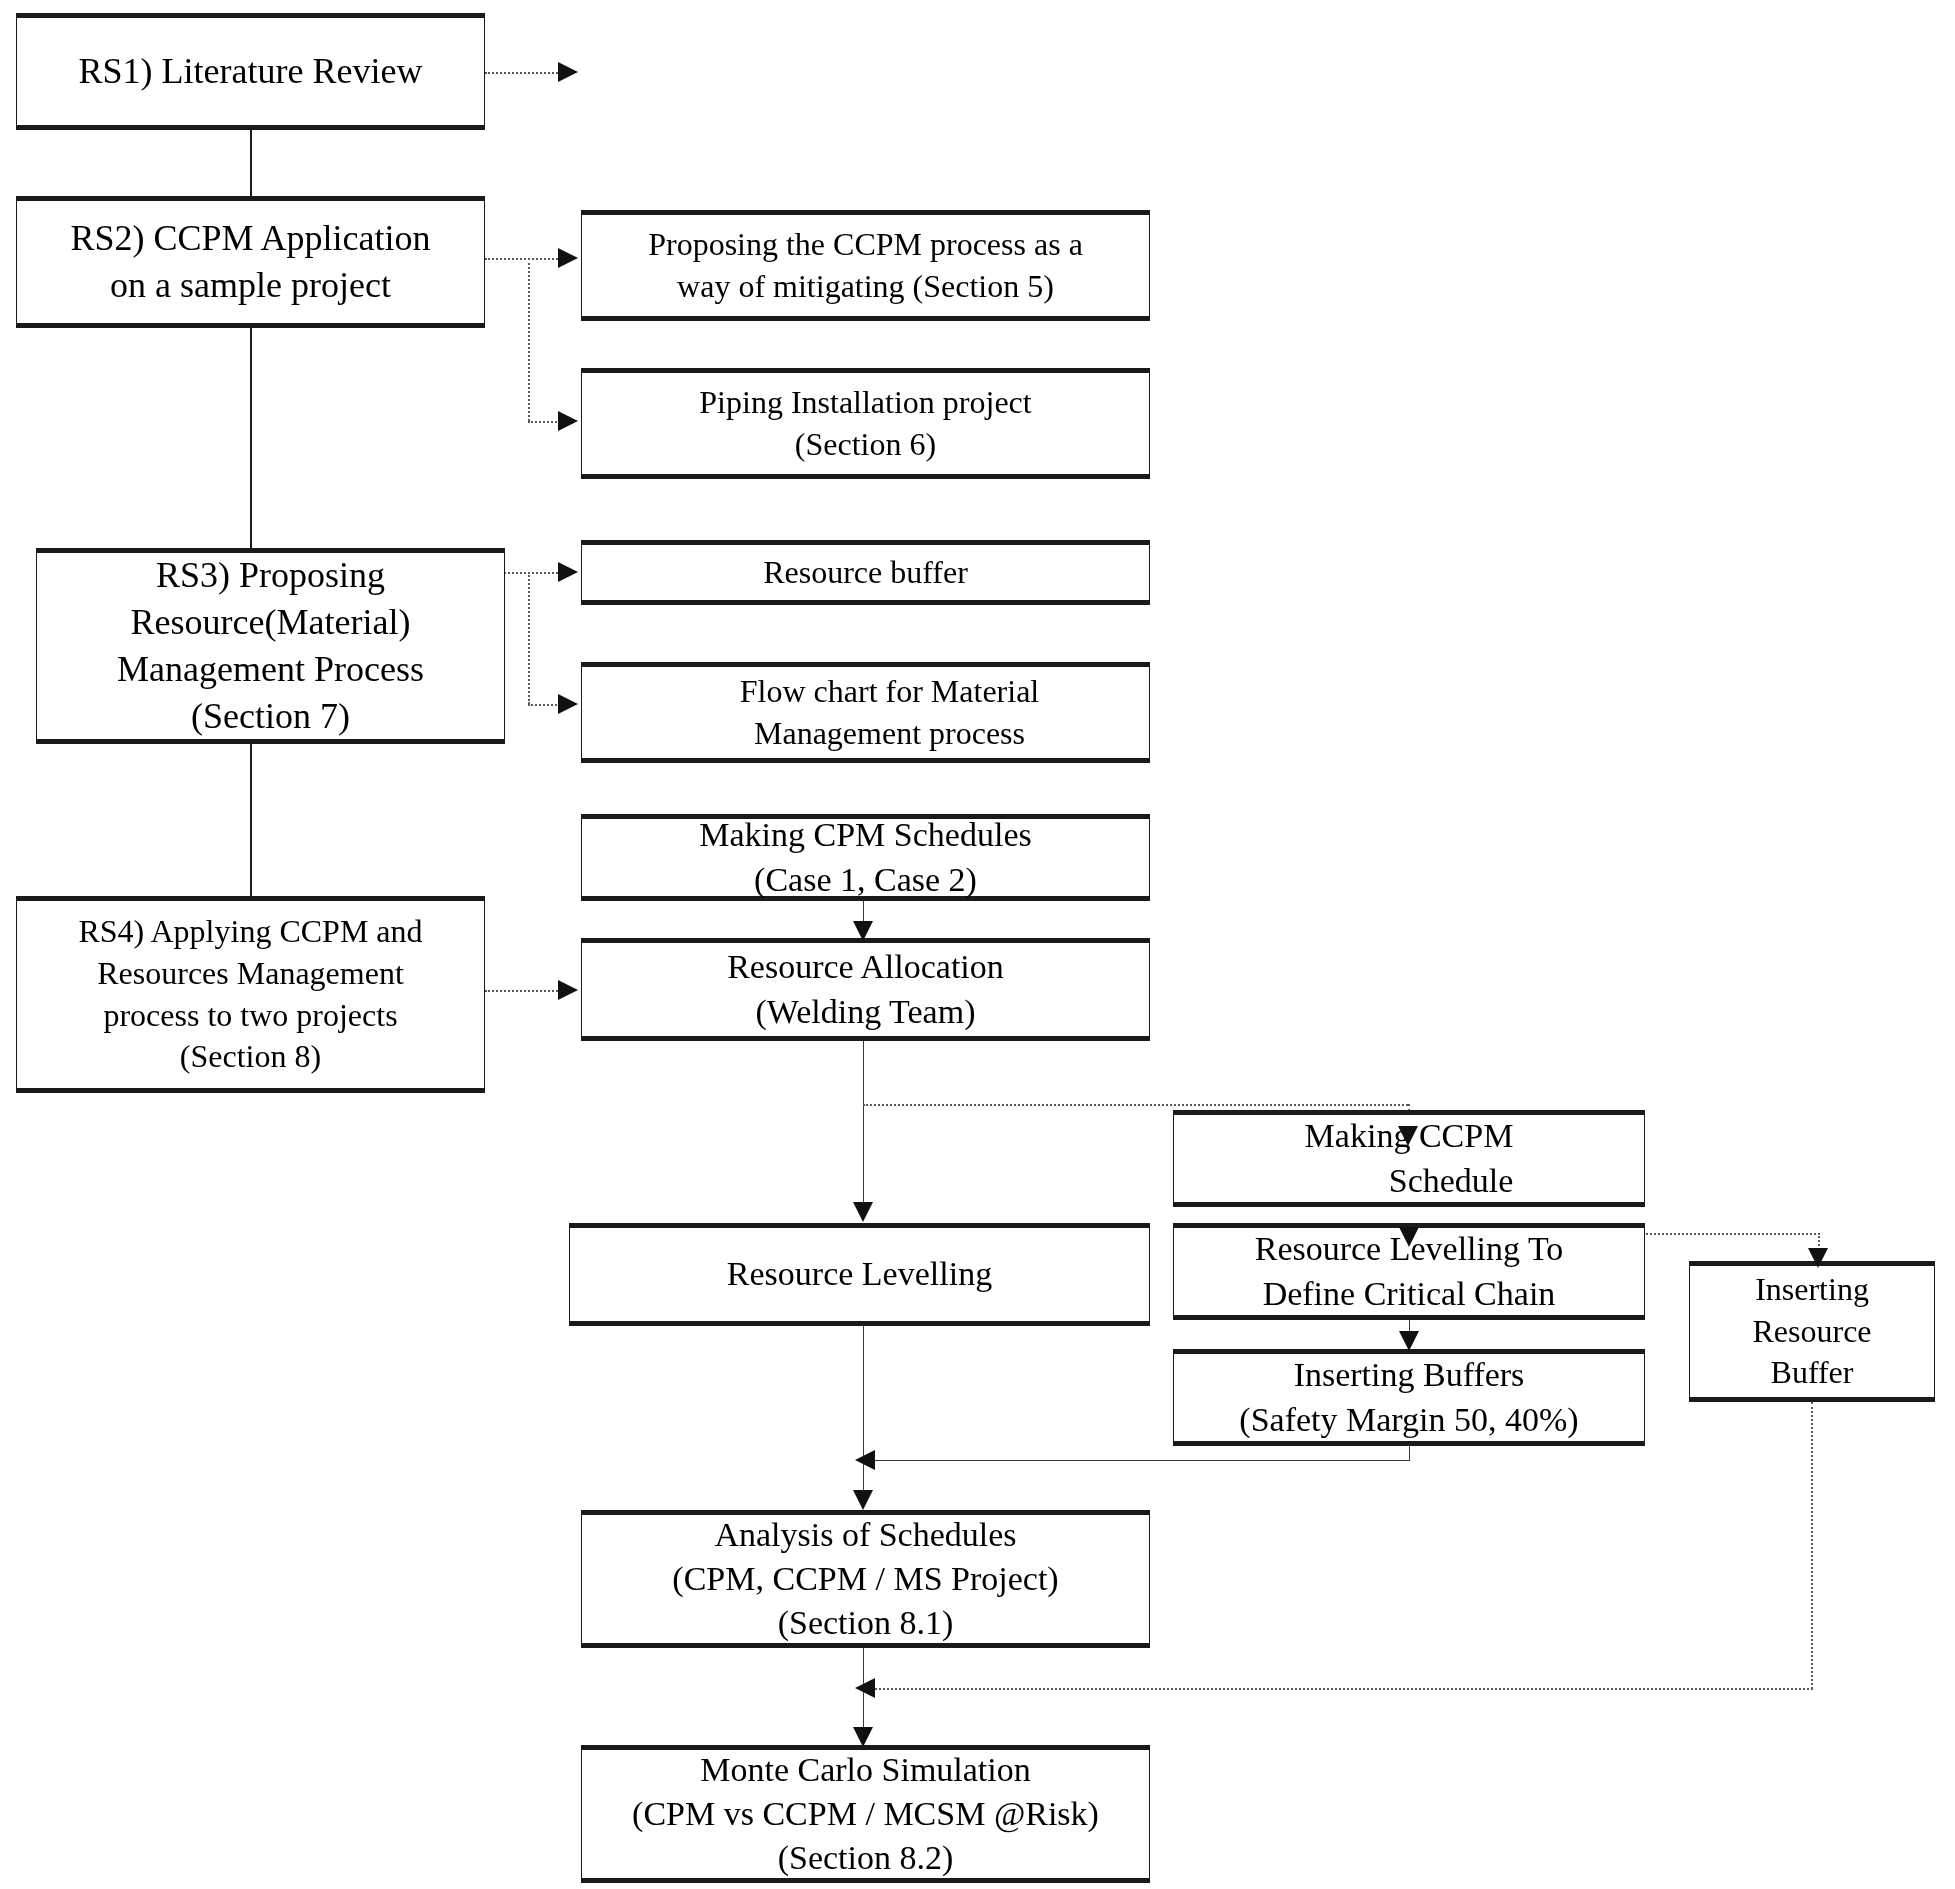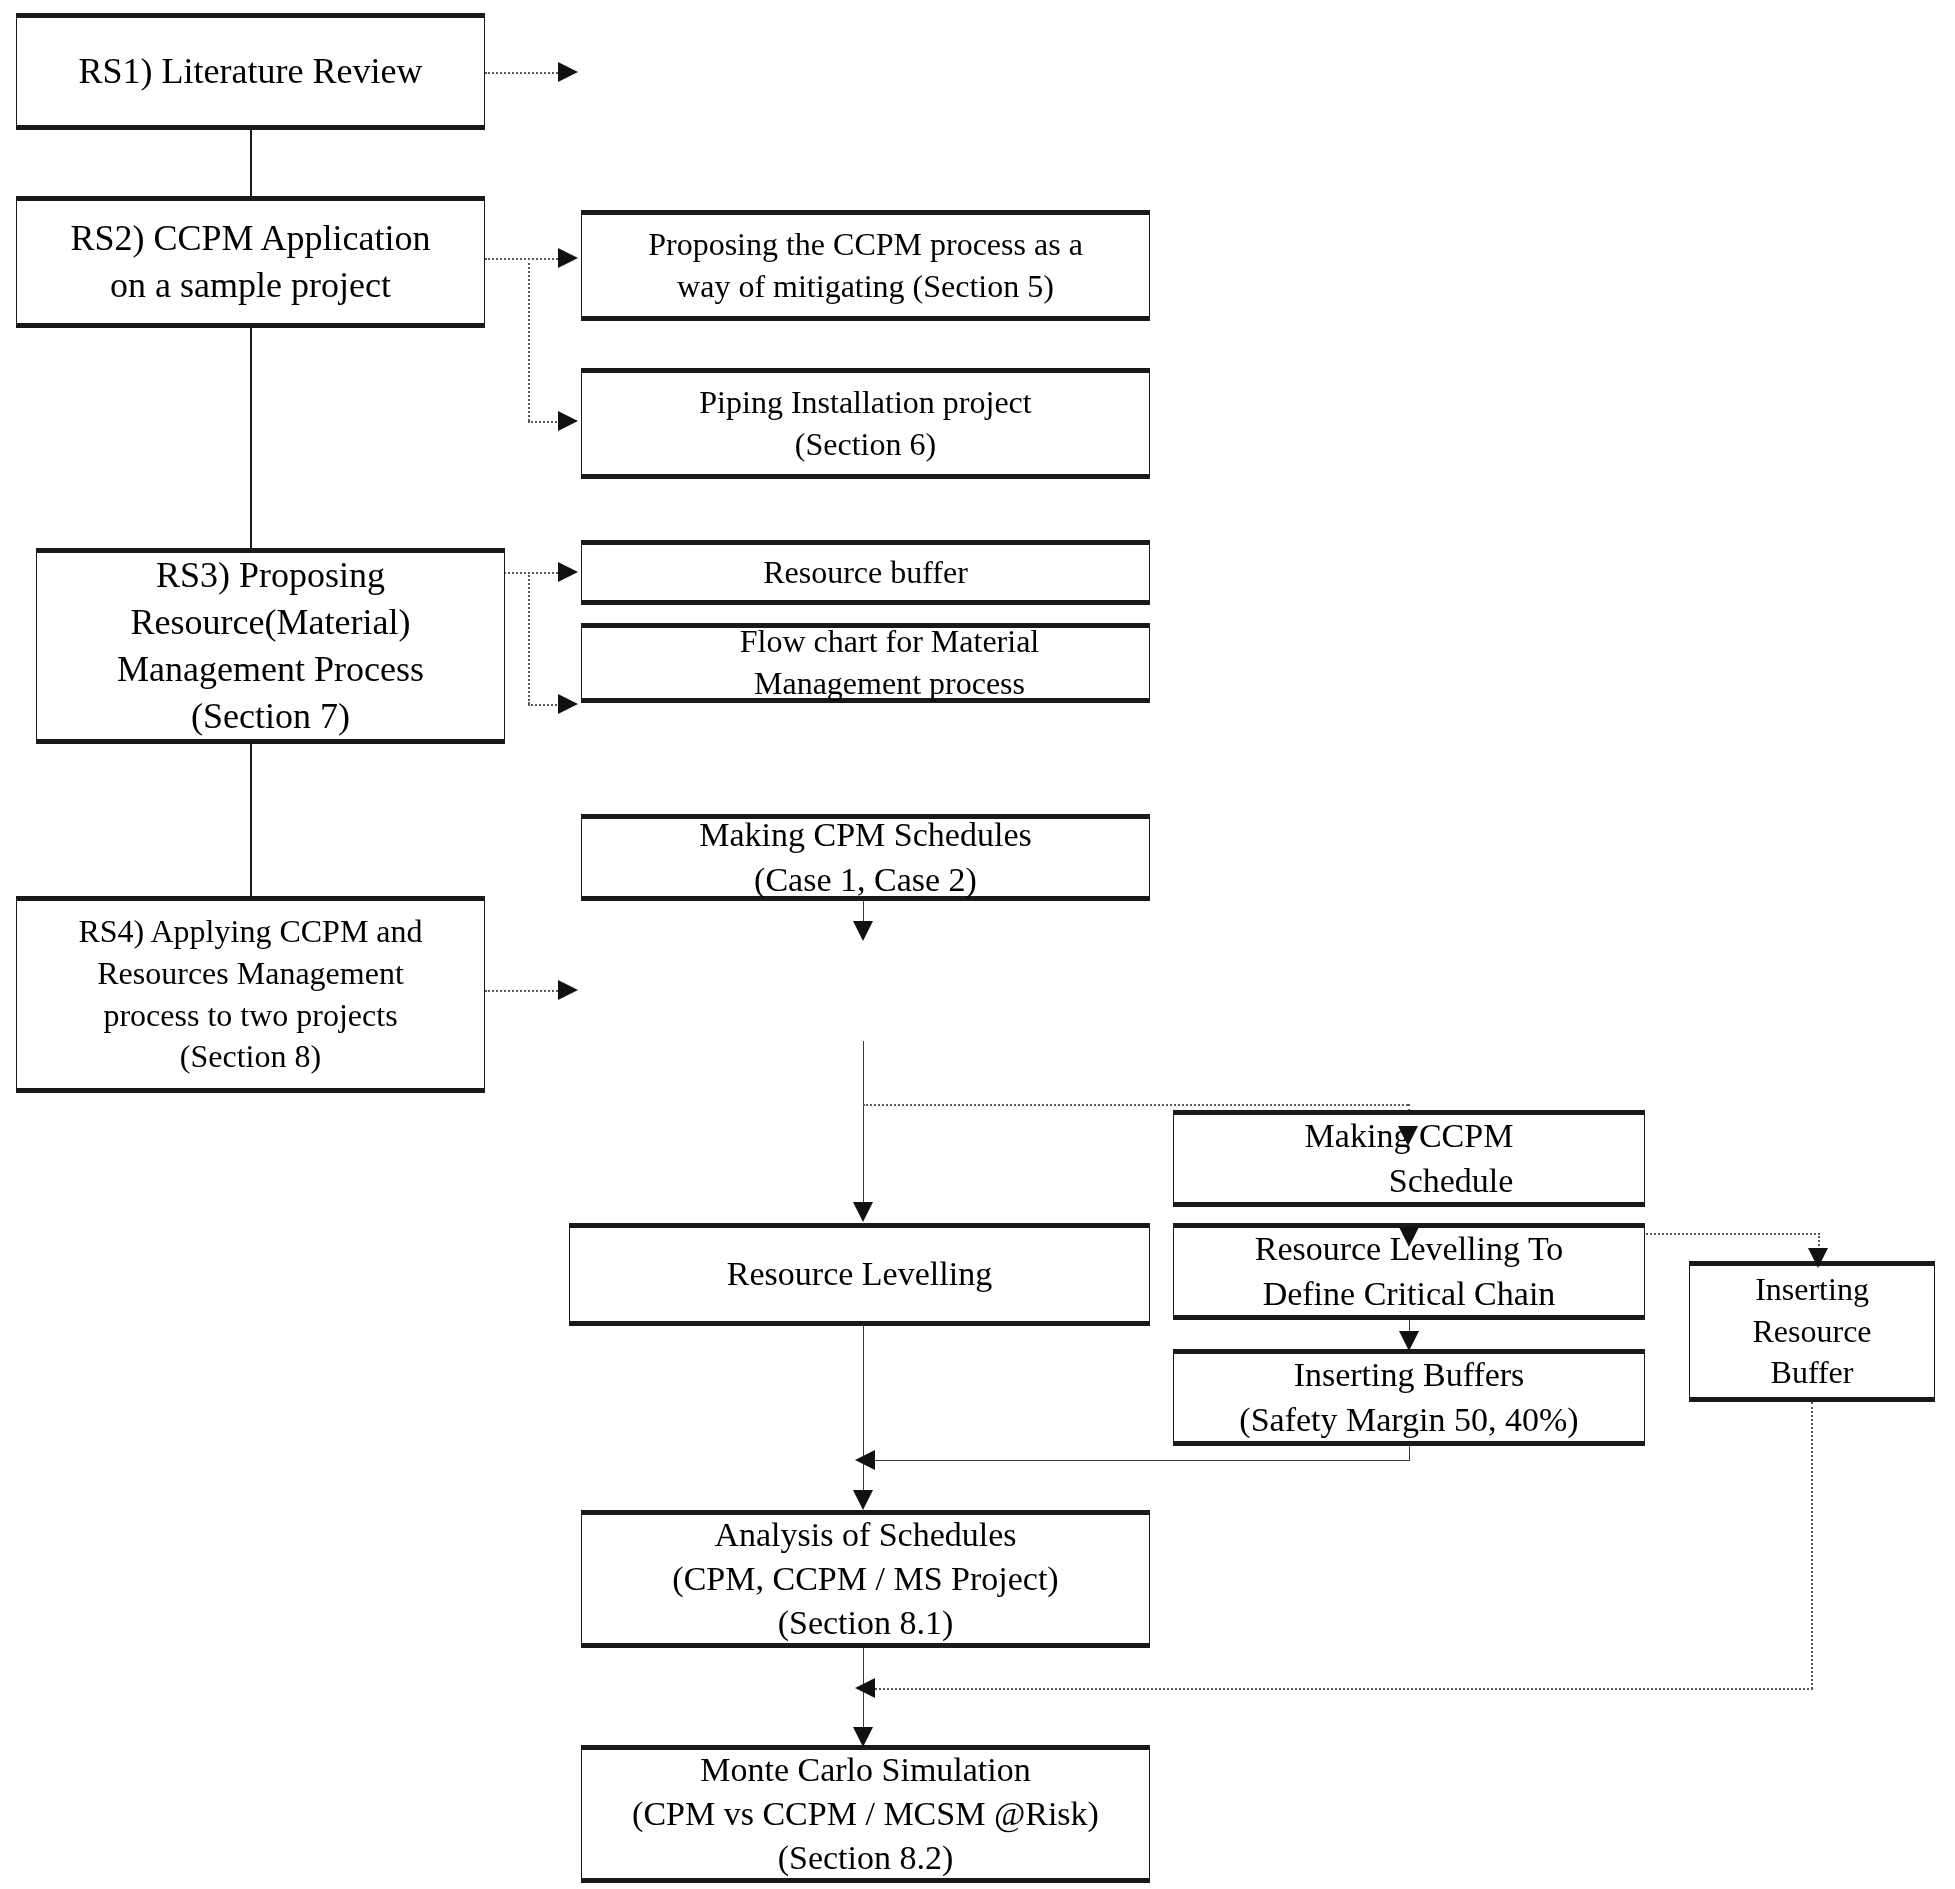--- a/index.html
+++ b/index.html
@@ -119,21 +119,21 @@
   <div class="seg dot-h" style="left:485px; top:572px; width:76px;"></div>
   <div class="seg dot-v" style="left:528px; top:572px; height:132px;"></div>
   <div class="seg dot-h" style="left:528px; top:704px; width:33px;"></div>
   <div class="arrow arrow-right" style="left:558px; top:562px;"></div>
   <div class="arrow arrow-right" style="left:558px; top:694px;"></div>
 
   <div class="node fs-sm" style="left:581px; top:540px; width:569px; height:65px;">
     <span class="lbl">Resource buffer</span>
   </div>
 
-  <div class="node fs-sm" style="left:581px; top:623px; width:569px; height:80px;padding-left:48px;">
+  <div class="node fs-sm" style="left:581px; top:662px; width:569px; height:101px;padding-left:48px;">
     <span class="lbl">Flow chart for Material
 Management process</span>
   </div>
 
   <div class="node fs-sm" style="left:16px; top:896px; width:469px; height:197px;">
     <span class="lbl">RS4) Applying CCPM and
 Resources Management
 process to two projects
 (Section 8)</span>
   </div>
@@ -142,20 +142,24 @@
   <div class="arrow arrow-right" style="left:558px; top:980px;"></div>
 
   <div class="node fs-mid" style="left:581px; top:814px; width:569px; height:87px;">
     <span class="lbl">Making CPM Schedules
 (Case 1, Case 2)</span>
   </div>
 
   <div class="seg thin-v" style="left:863px; top:901px; height:34px;"></div>
   <div class="arrow arrow-down" style="left:853px; top:921px;"></div>
 
+  <div class="node fs-mid" style="left:581px; top:938px; width:569px; height:103px;">
+    <span class="lbl">Resource Allocation
+(Welding Team)</span>
+  </div>
 
   <div class="seg thin-v" style="left:863px; top:1041px; height:176px;"></div>
   <div class="arrow arrow-down" style="left:853px; top:1202px;"></div>
 
   <div class="seg dot-h" style="left:863px; top:1104px; width:545px;"></div>
   <div class="seg dot-v" style="left:1408px; top:1104px; height:35px;"></div>
   <div class="arrow arrow-down" style="left:1398px; top:1126px;"></div>
 
   <div class="node fs-mid" style="left:1173px; top:1110px; width:472px; height:97px;text-align:right;">
     <span class="lbl">Making CCPM

